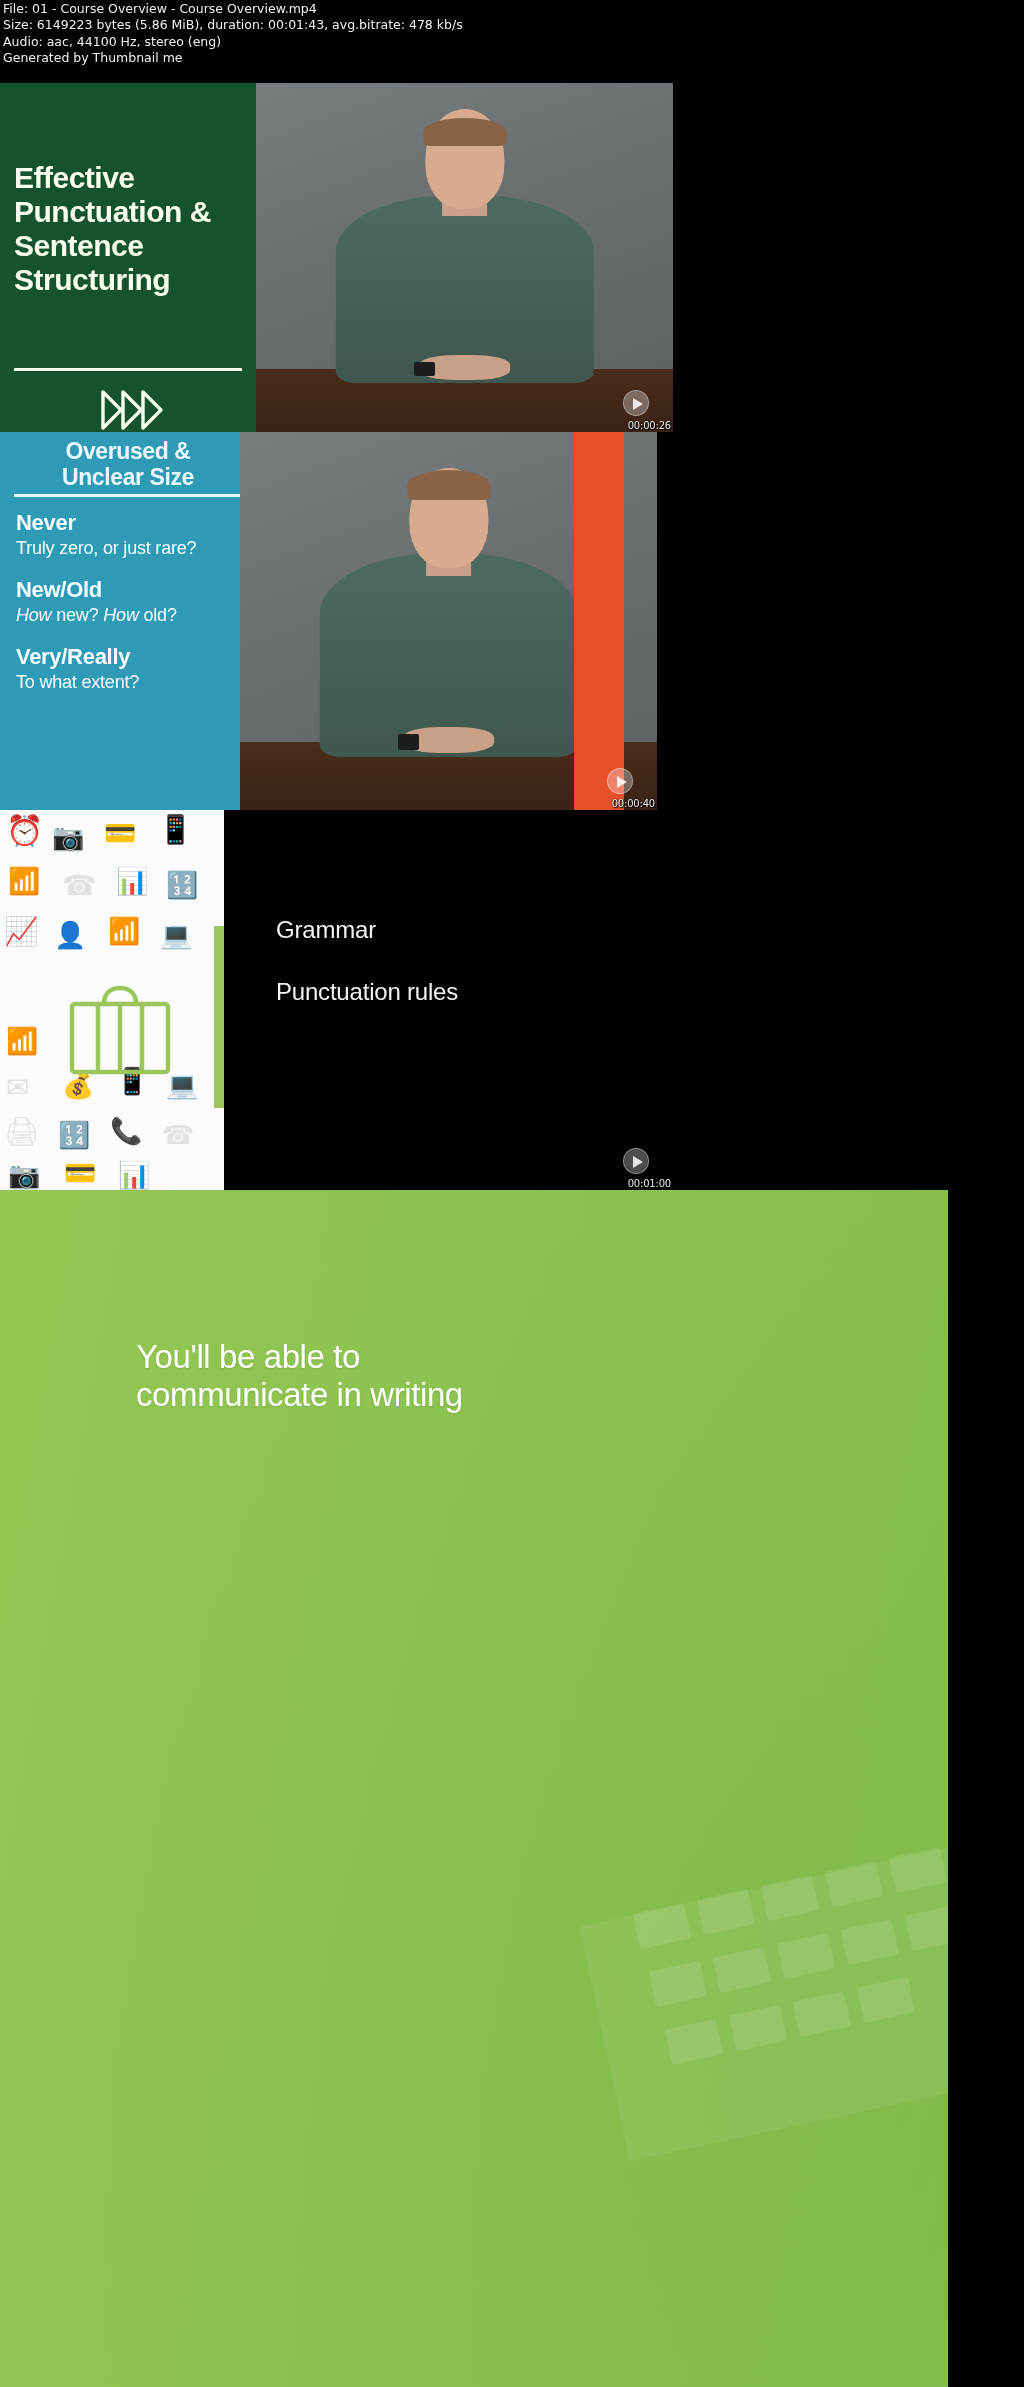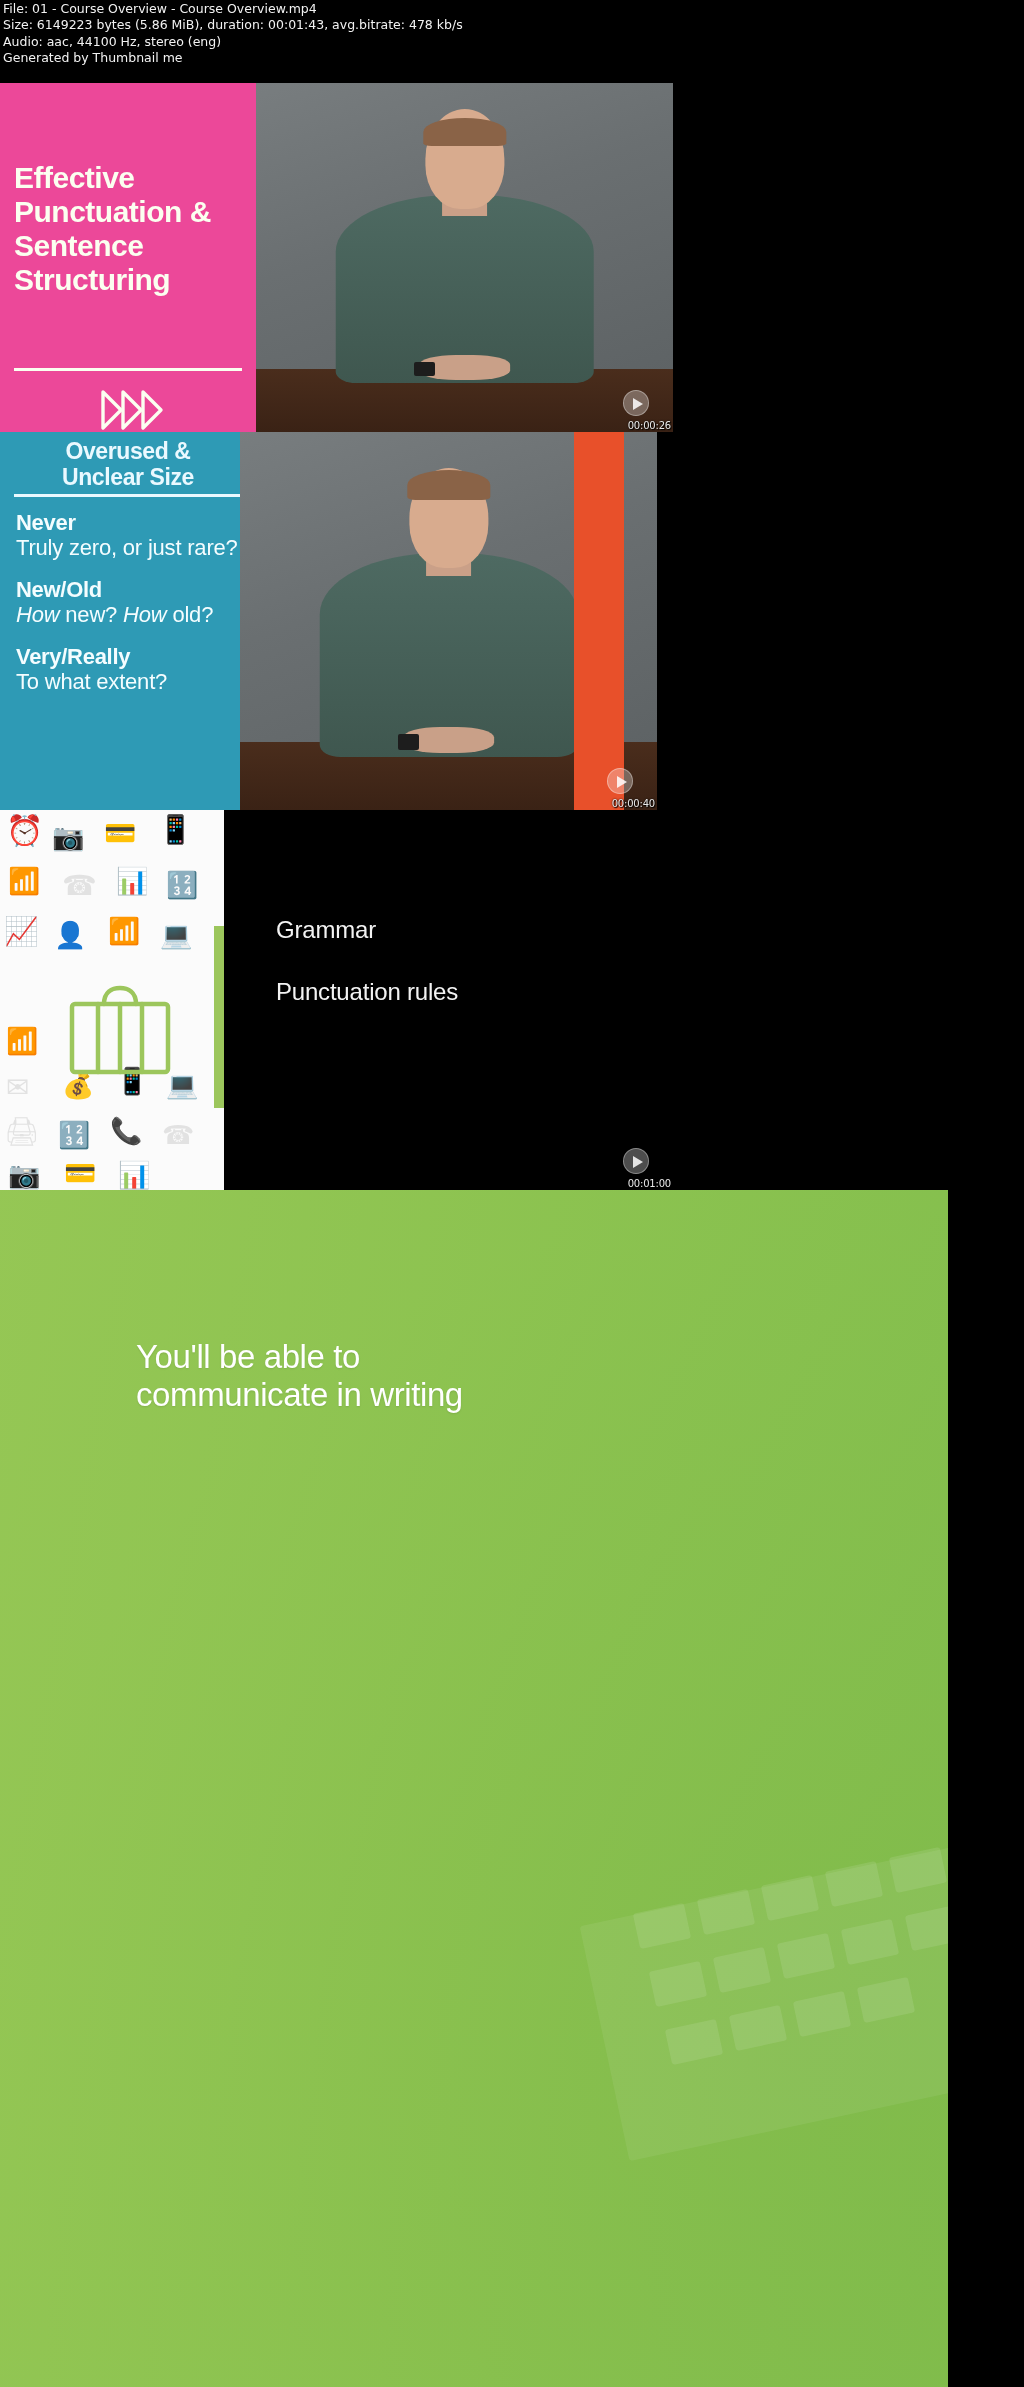--- a/index.html
+++ b/index.html
@@ -67,21 +67,21 @@
     position: absolute;
     left: 9px; top: 7px;
     border-left: 10px solid rgba(255,255,255,0.85);
     border-top: 6px solid transparent;
     border-bottom: 6px solid transparent;
   }
 
   
   .slide-green {
     width: 100%; height: 100%;
-    background: #ec4899;
+    background: #14532d;
     position: relative;
   }
   .s1-title {
     position: absolute;
     left: 14px; top: 78px;
     width: 236px;
     color: #fbfff0;
     font-size: 30px;
     font-weight: bold;
     line-height: 34px;
@@ -134,21 +134,21 @@
   .s2-list { position: absolute; left: 16px; top: 78px; width: 232px; }
   .s2-term {
     color: #f4fdff;
     font-size: 22px;
     font-weight: bold;
     line-height: 26px;
     letter-spacing: -0.3px;
   }
   .s2-sub {
     color: #f4fdff;
-    font-size: 22px;
+    font-size: 18px;
     line-height: 24px;
     margin-bottom: 17px;
     letter-spacing: -0.2px;
   }
   .s2-sub em { font-style: italic; }
 
   
   .slide-pattern {
     width: 100%; height: 100%;
     background: #fbfbfb;

